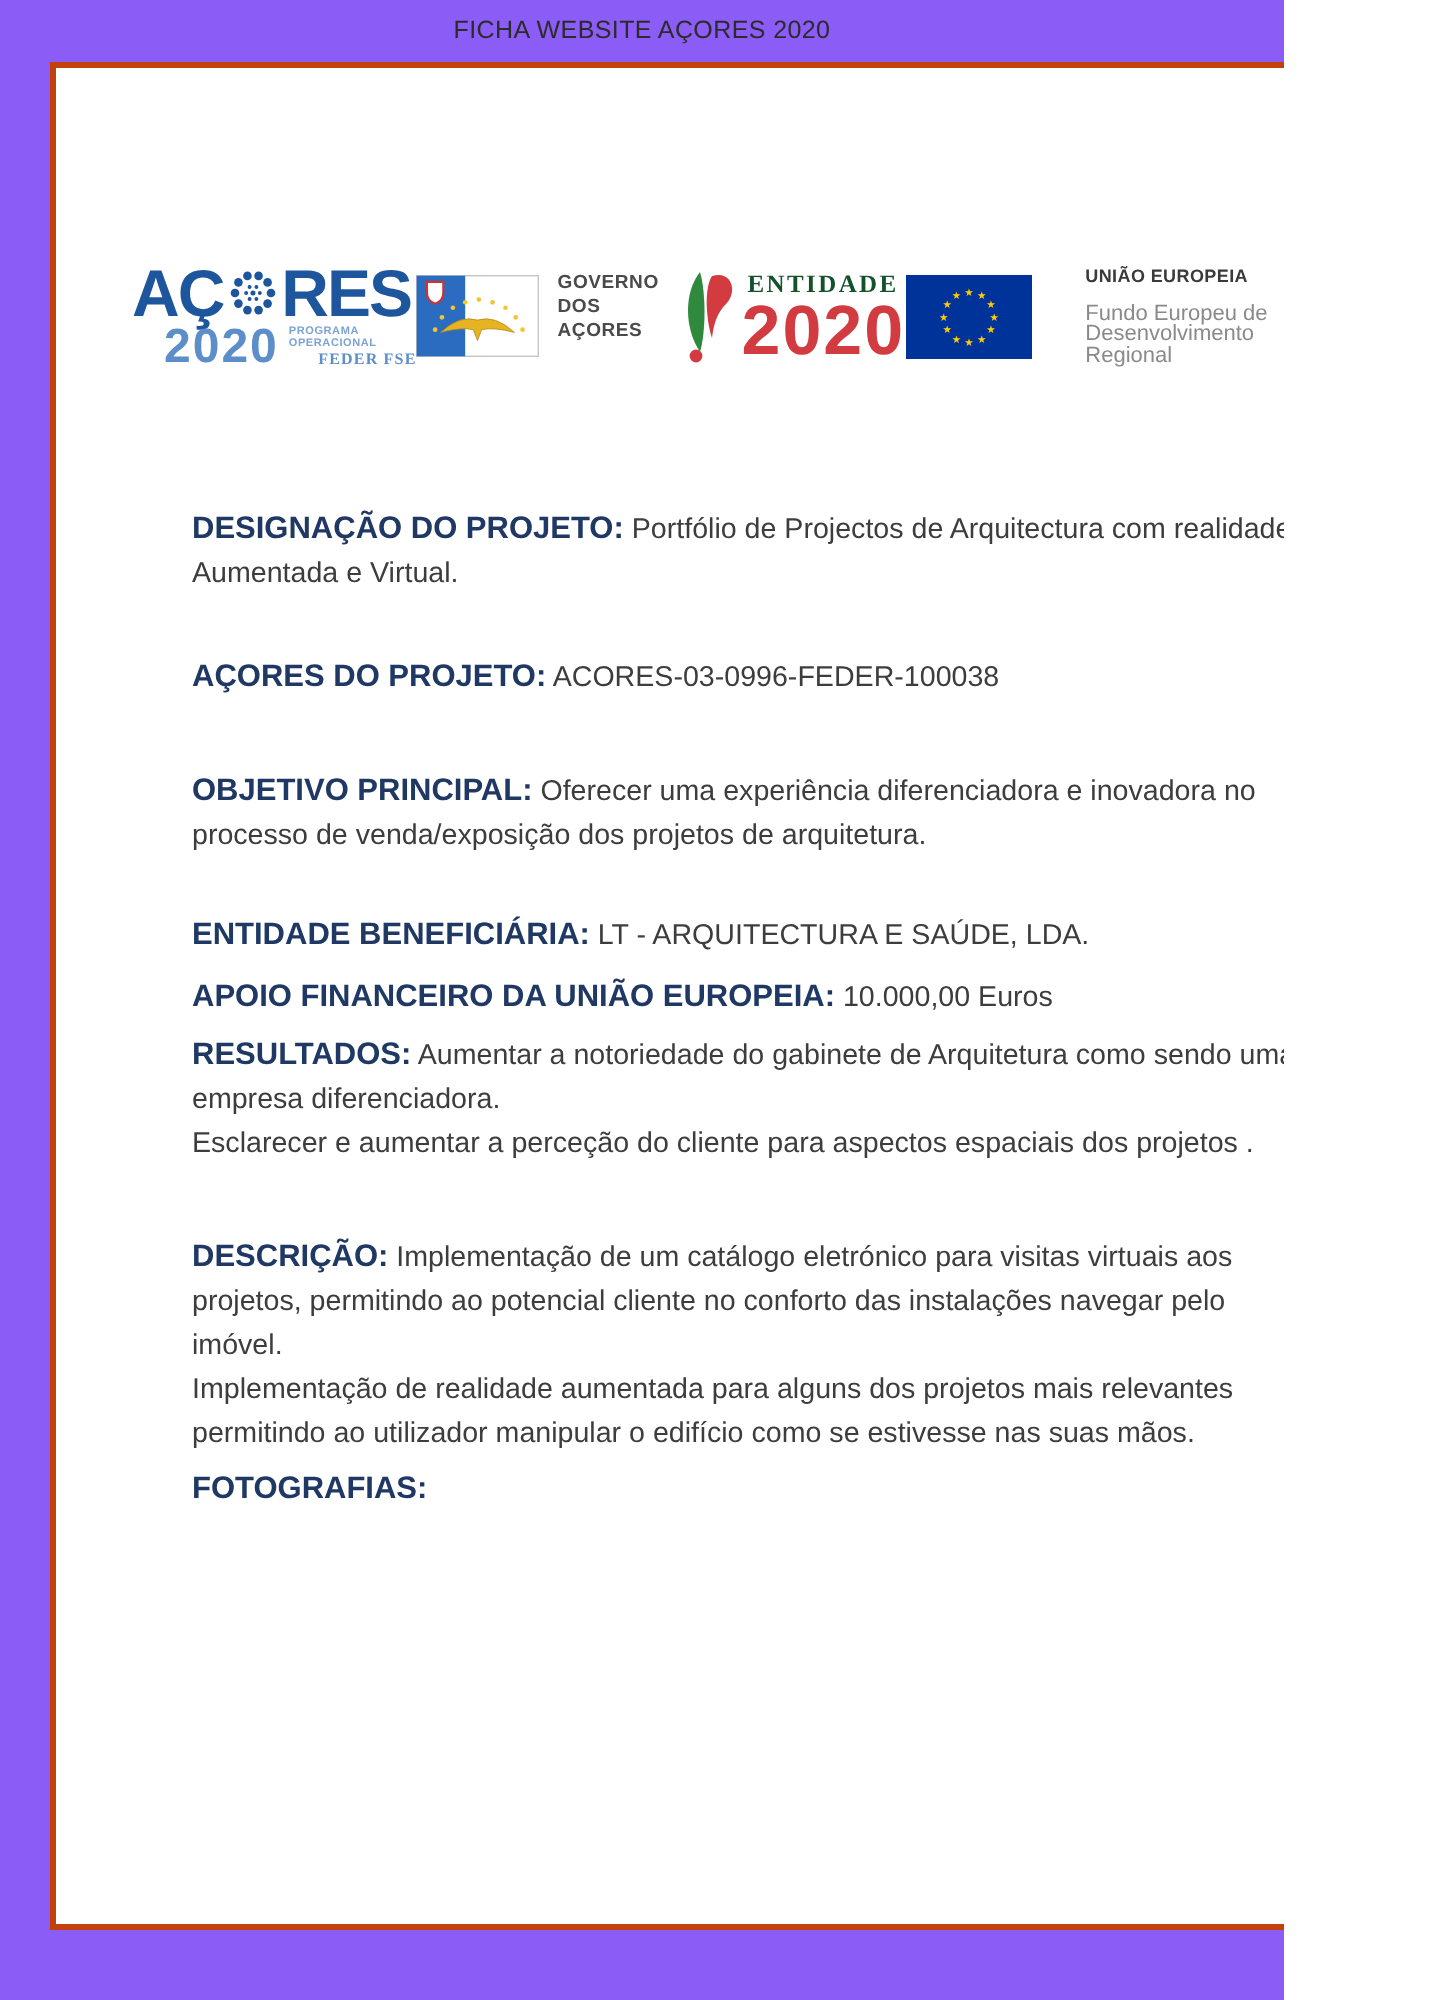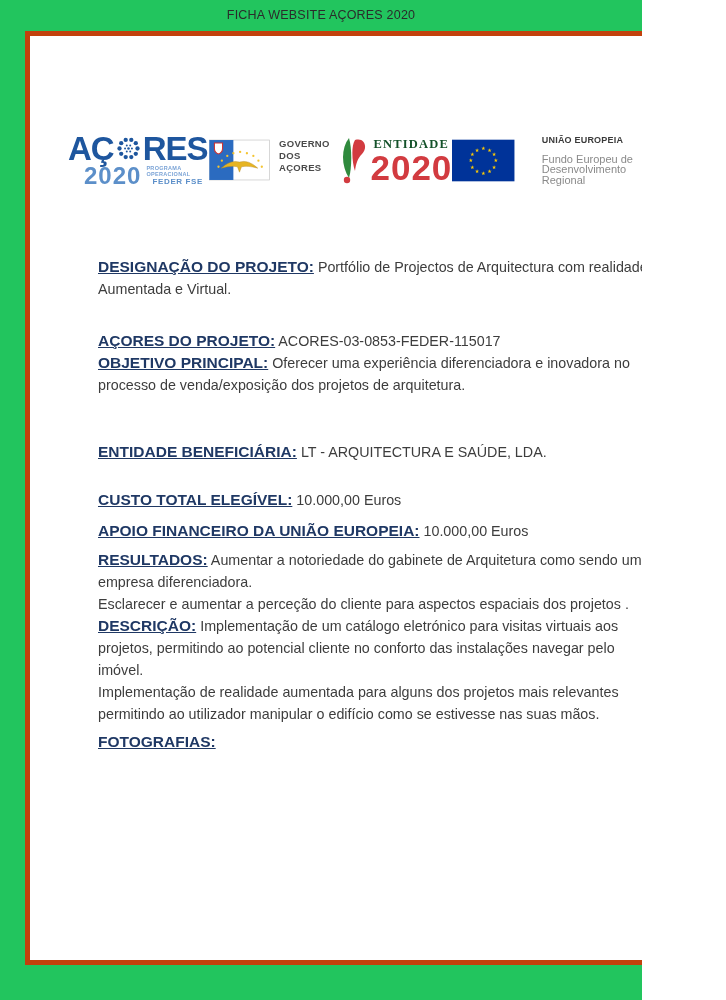--- a/index.html
+++ b/index.html
@@ -1,38 +1,38 @@
 <!DOCTYPE html>
 <html><head>
 <meta charset="utf-8">
 <style>
   * { margin:0; padding:0; box-sizing:border-box; }
   html,body { width:726px; background:#ffffff; font-family:"Liberation Sans", sans-serif; }
-  .page { position:relative; width:642px; height:1000px; background:#22c55e; overflow:hidden; }
+  .page { position:relative; width:642px; height:1000px; background:#8b5cf6; overflow:hidden; }
 
   .doc-title { position:absolute; top:8px; left:0; width:100%; text-align:center;
     font-size:12.5px; color:#2b2b2b; letter-spacing:.2px; }
 
   .frame { position:absolute; left:25px; top:31px; width:674px; height:934px;
-    border:5px solid #c2410c; background:#fff; }
+    border:3px solid #c2410c; background:#fff; }
 
   
   .logo-row { margin:86px 32px 0 38px; height:76px; display:flex; align-items:center;
     justify-content:space-between; }
 
   
   .acores-logo { display:flex; flex-direction:column; width:152px; }
   .acores-line1 { display:flex; align-items:center; font-weight:bold; font-size:33px;
     letter-spacing:-1px; color:#1e569e; line-height:30px; }
   .acores-rosette { width:27px; height:27px; margin:0 1px; }
   .acores-line2 { display:flex; align-items:flex-end; margin-left:16px; margin-top:1px; }
   .acores-year { font-weight:bold; font-size:24px; line-height:22px; color:#5c8fc9; letter-spacing:1px; }
   .acores-prog { display:flex; flex-direction:column; margin-left:5px; margin-bottom:1px; }
   .acores-prog .p1 { font-size:5.5px; font-weight:bold; color:#7aa3d6; letter-spacing:.3px; }
-  .acores-prog .p2 { font-size:8px; font-weight:bold; color:#5c8fc9; letter-spacing:.6px; text-align:center; }
+  .acores-prog .p2 { font-size:8px; font-weight:bold; color:#5c8fc9; letter-spacing:.6px; text-align:right;font-family:Liberation Serif, serif; }
 
   
   .governo-logo { display:flex; align-items:flex-start; }
   .azores-flag { width:66px; height:44px; }
   .governo-label { margin-left:9px; font-size:9.5px; font-weight:bold; color:#4a4a4a;
     line-height:12px; white-space:pre-line; letter-spacing:.3px; }
 
   
   .portugal-logo { display:flex; align-items:flex-end; }
   .pt-mark { width:27px; height:48px; }
@@ -44,24 +44,24 @@
   
   .eu-logo { display:flex; align-items:center; }
   .eu-flag { width:68px; height:45px; }
   .eu-text { margin-left:27px; }
   .eu-title { font-size:9px; font-weight:bold; color:#3a3a3a; letter-spacing:.2px; }
   .eu-sub { margin-top:9px; font-size:11px; color:#8a8a8a; line-height:10.5px; white-space:pre-line; }
 
   
   .content { padding:0 38px 0 68px; }
   .section { font-size:14.3px; line-height:22px; color:#3d3d3d; }
-  .sec-heading { font-weight:bold; font-size:15.5px; color:#1f3864;text-decoration:underline; }
+  .sec-heading { font-weight:bold; font-size:15.5px; color:#1f3864; }
   .sec-body { white-space:pre-line; }
-  .mt58{margin-top:58px} .mt30{margin-top:30px} .mt35{}
-  .mt29{margin-top:45px} .mt26{margin-top:26px} .mt23{margin-top:9px}
+  .mt58{margin-top:58px} .mt30{margin-top:30px} .mt35{margin-top:35px}
+  .mt29{margin-top:28px} .mt26{margin-top:26px} .mt23{margin-top:9px}
   .mt7{margin-top:7px}  .mt6{margin-top:6px}
 </style>
 </head>
 <body>
 
 <div class="page">
 
   <div class="doc-title">FICHA WEBSITE AÇORES 2020</div>
 
   <div class="frame">
@@ -166,37 +166,33 @@
 
     <div class="content">
 
       <p class="section mt58">
         <span class="sec-heading">DESIGNAÇÃO DO PROJETO:</span>
         <span class="sec-body">Portfólio de Projectos de Arquitectura com realidade Aumentada e Virtual.</span>
       </p>
 
       <p class="section mt30">
         <span class="sec-heading">AÇORES DO PROJETO:</span>
-        <span class="sec-body">ACORES-03-0853-FEDER-115017</span>
+        <span class="sec-body">ACORES-03-0996-FEDER-100038</span>
       </p>
 
       <p class="section mt35">
         <span class="sec-heading">OBJETIVO PRINCIPAL:</span>
         <span class="sec-body">Oferecer uma experiência diferenciadora e inovadora no processo de venda/exposição dos projetos de arquitetura.</span>
       </p>
 
       <p class="section mt29">
         <span class="sec-heading">ENTIDADE BENEFICIÁRIA:</span>
         <span class="sec-body">LT - ARQUITECTURA E SAÚDE, LDA.</span>
       </p>
 
-      <p class="section mt26">
-        <span class="sec-heading">CUSTO TOTAL ELEGÍVEL:</span>
-        <span class="sec-body">10.000,00 Euros</span>
-      </p>
 
       <p class="section mt23">
         <span class="sec-heading">APOIO FINANCEIRO DA UNIÃO EUROPEIA:</span>
         <span class="sec-body">10.000,00 Euros</span>
       </p>
 
       <p class="section mt7">
         <span class="sec-heading">RESULTADOS:</span>
         <span class="sec-body">Aumentar a notoriedade do gabinete de Arquitetura como sendo uma empresa diferenciadora.
 Esclarecer e aumentar a perceção do cliente para aspectos espaciais dos projetos .</span>

